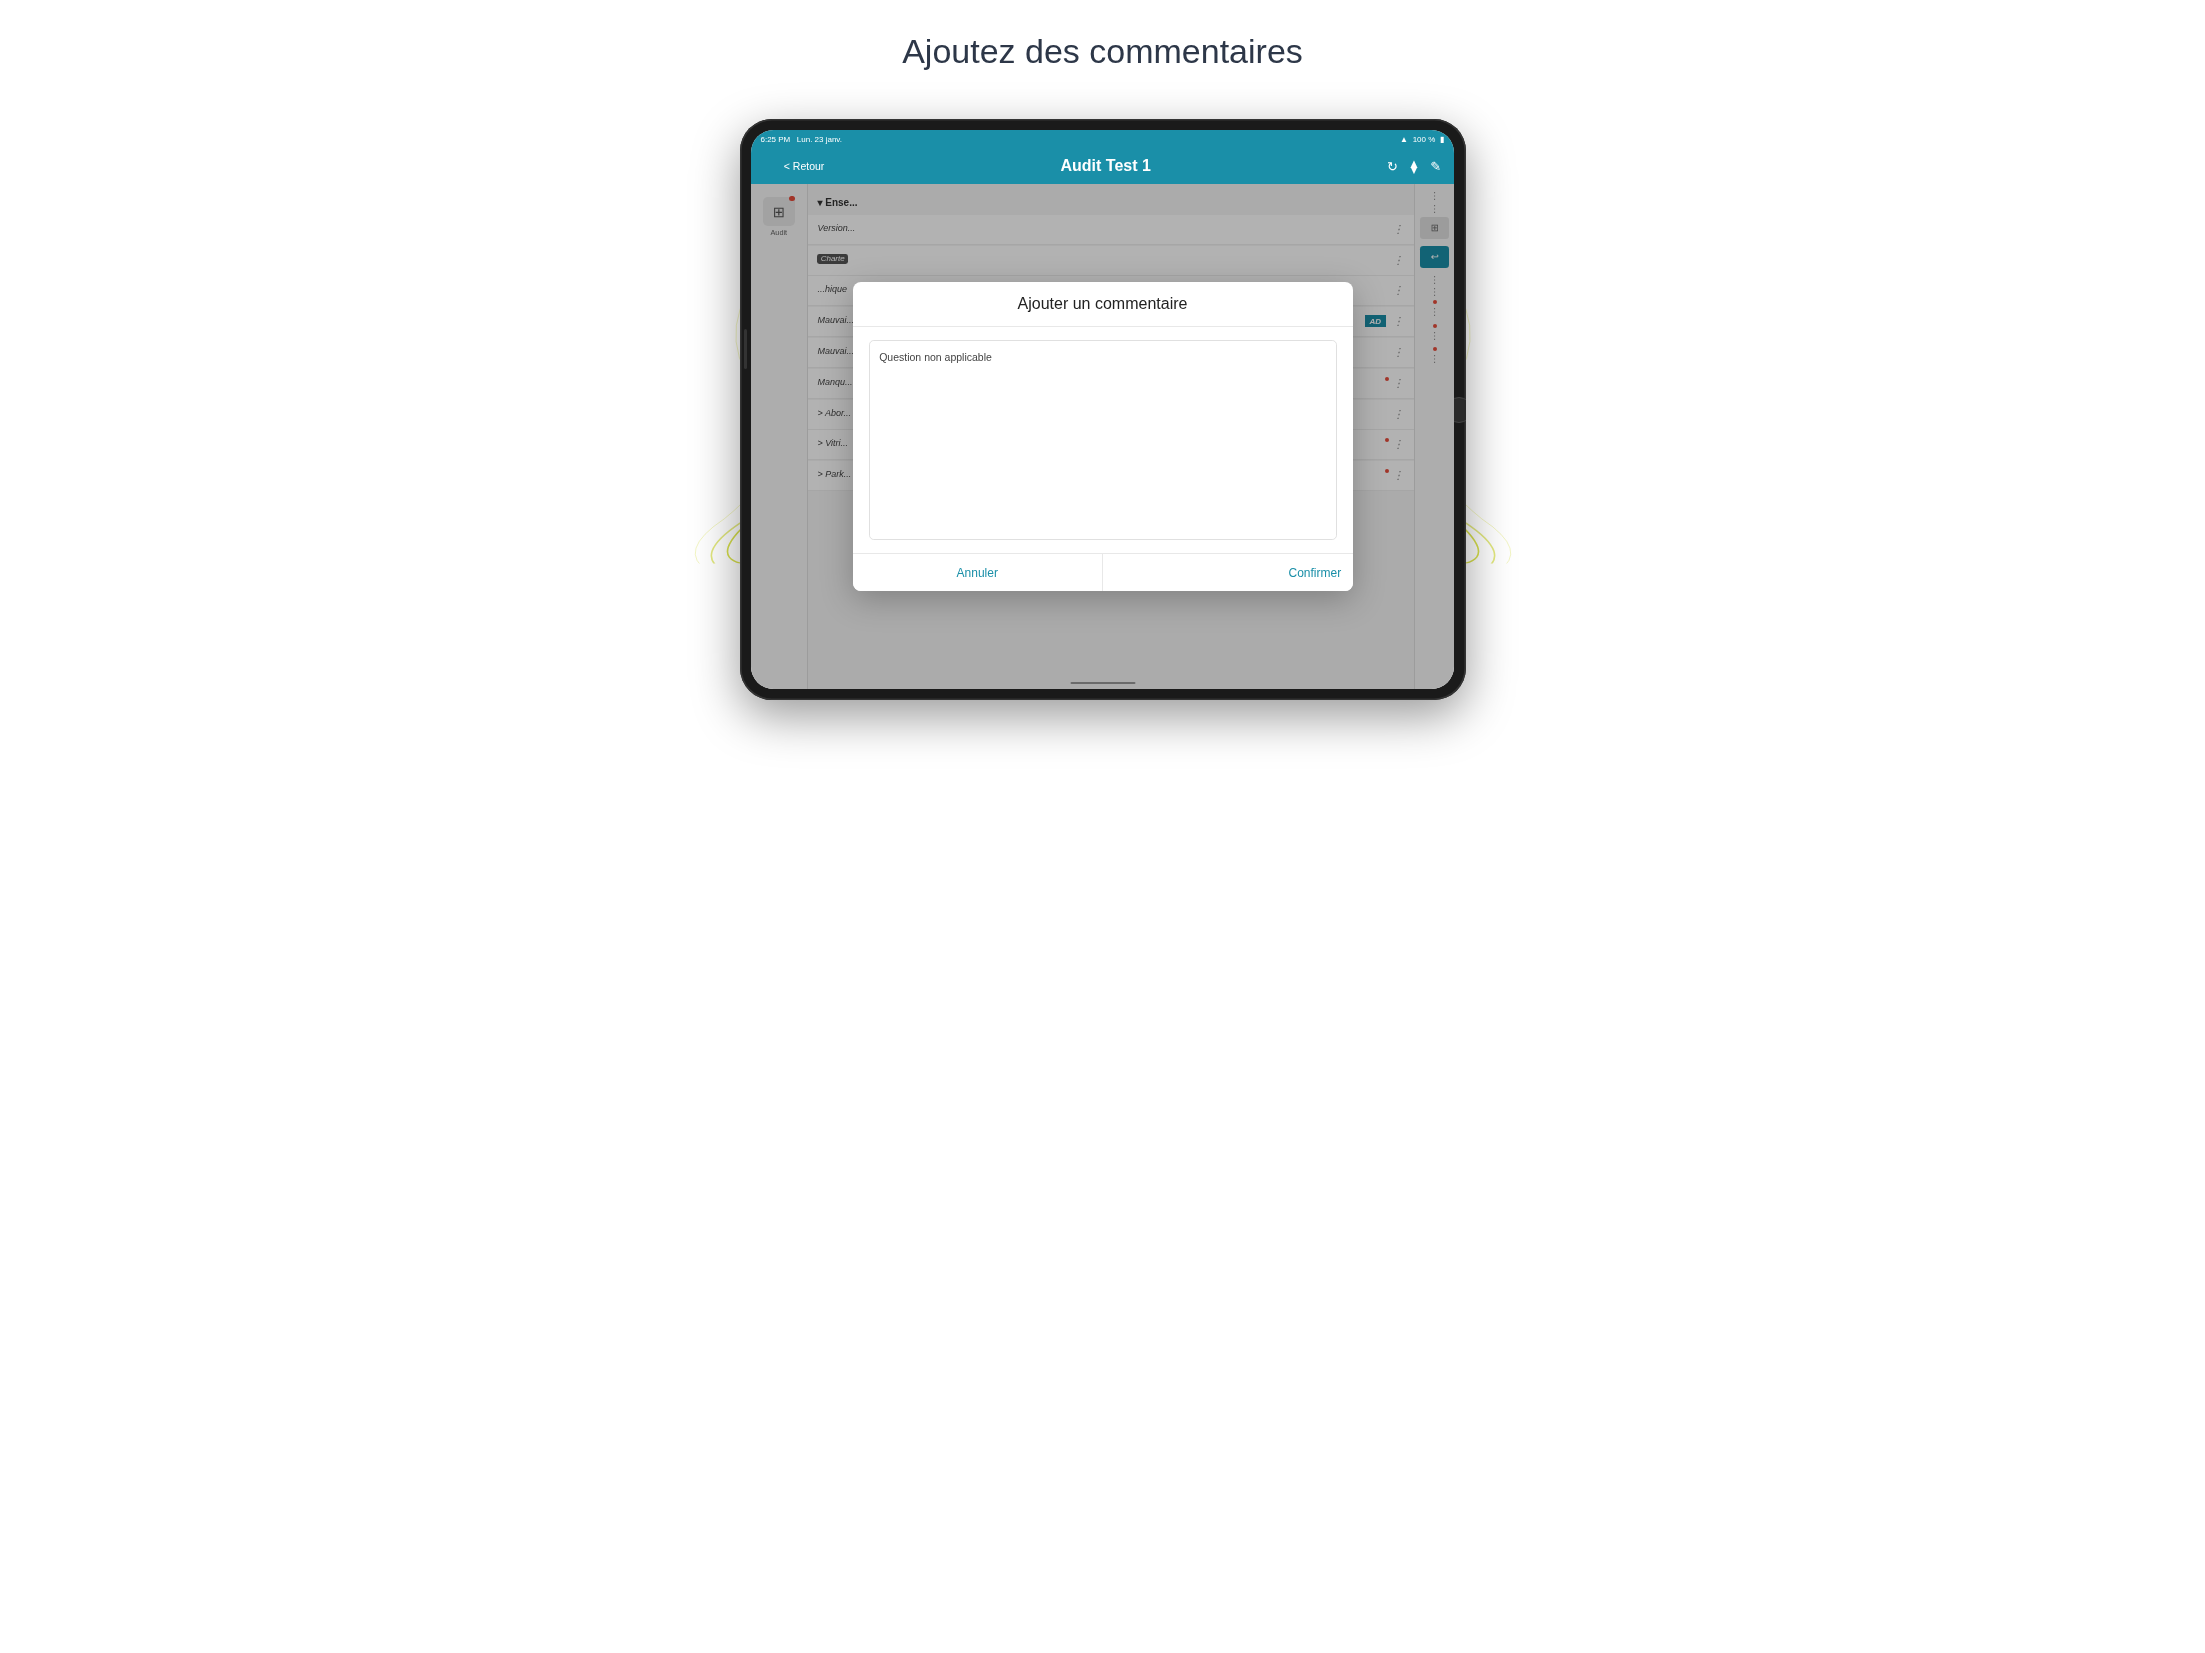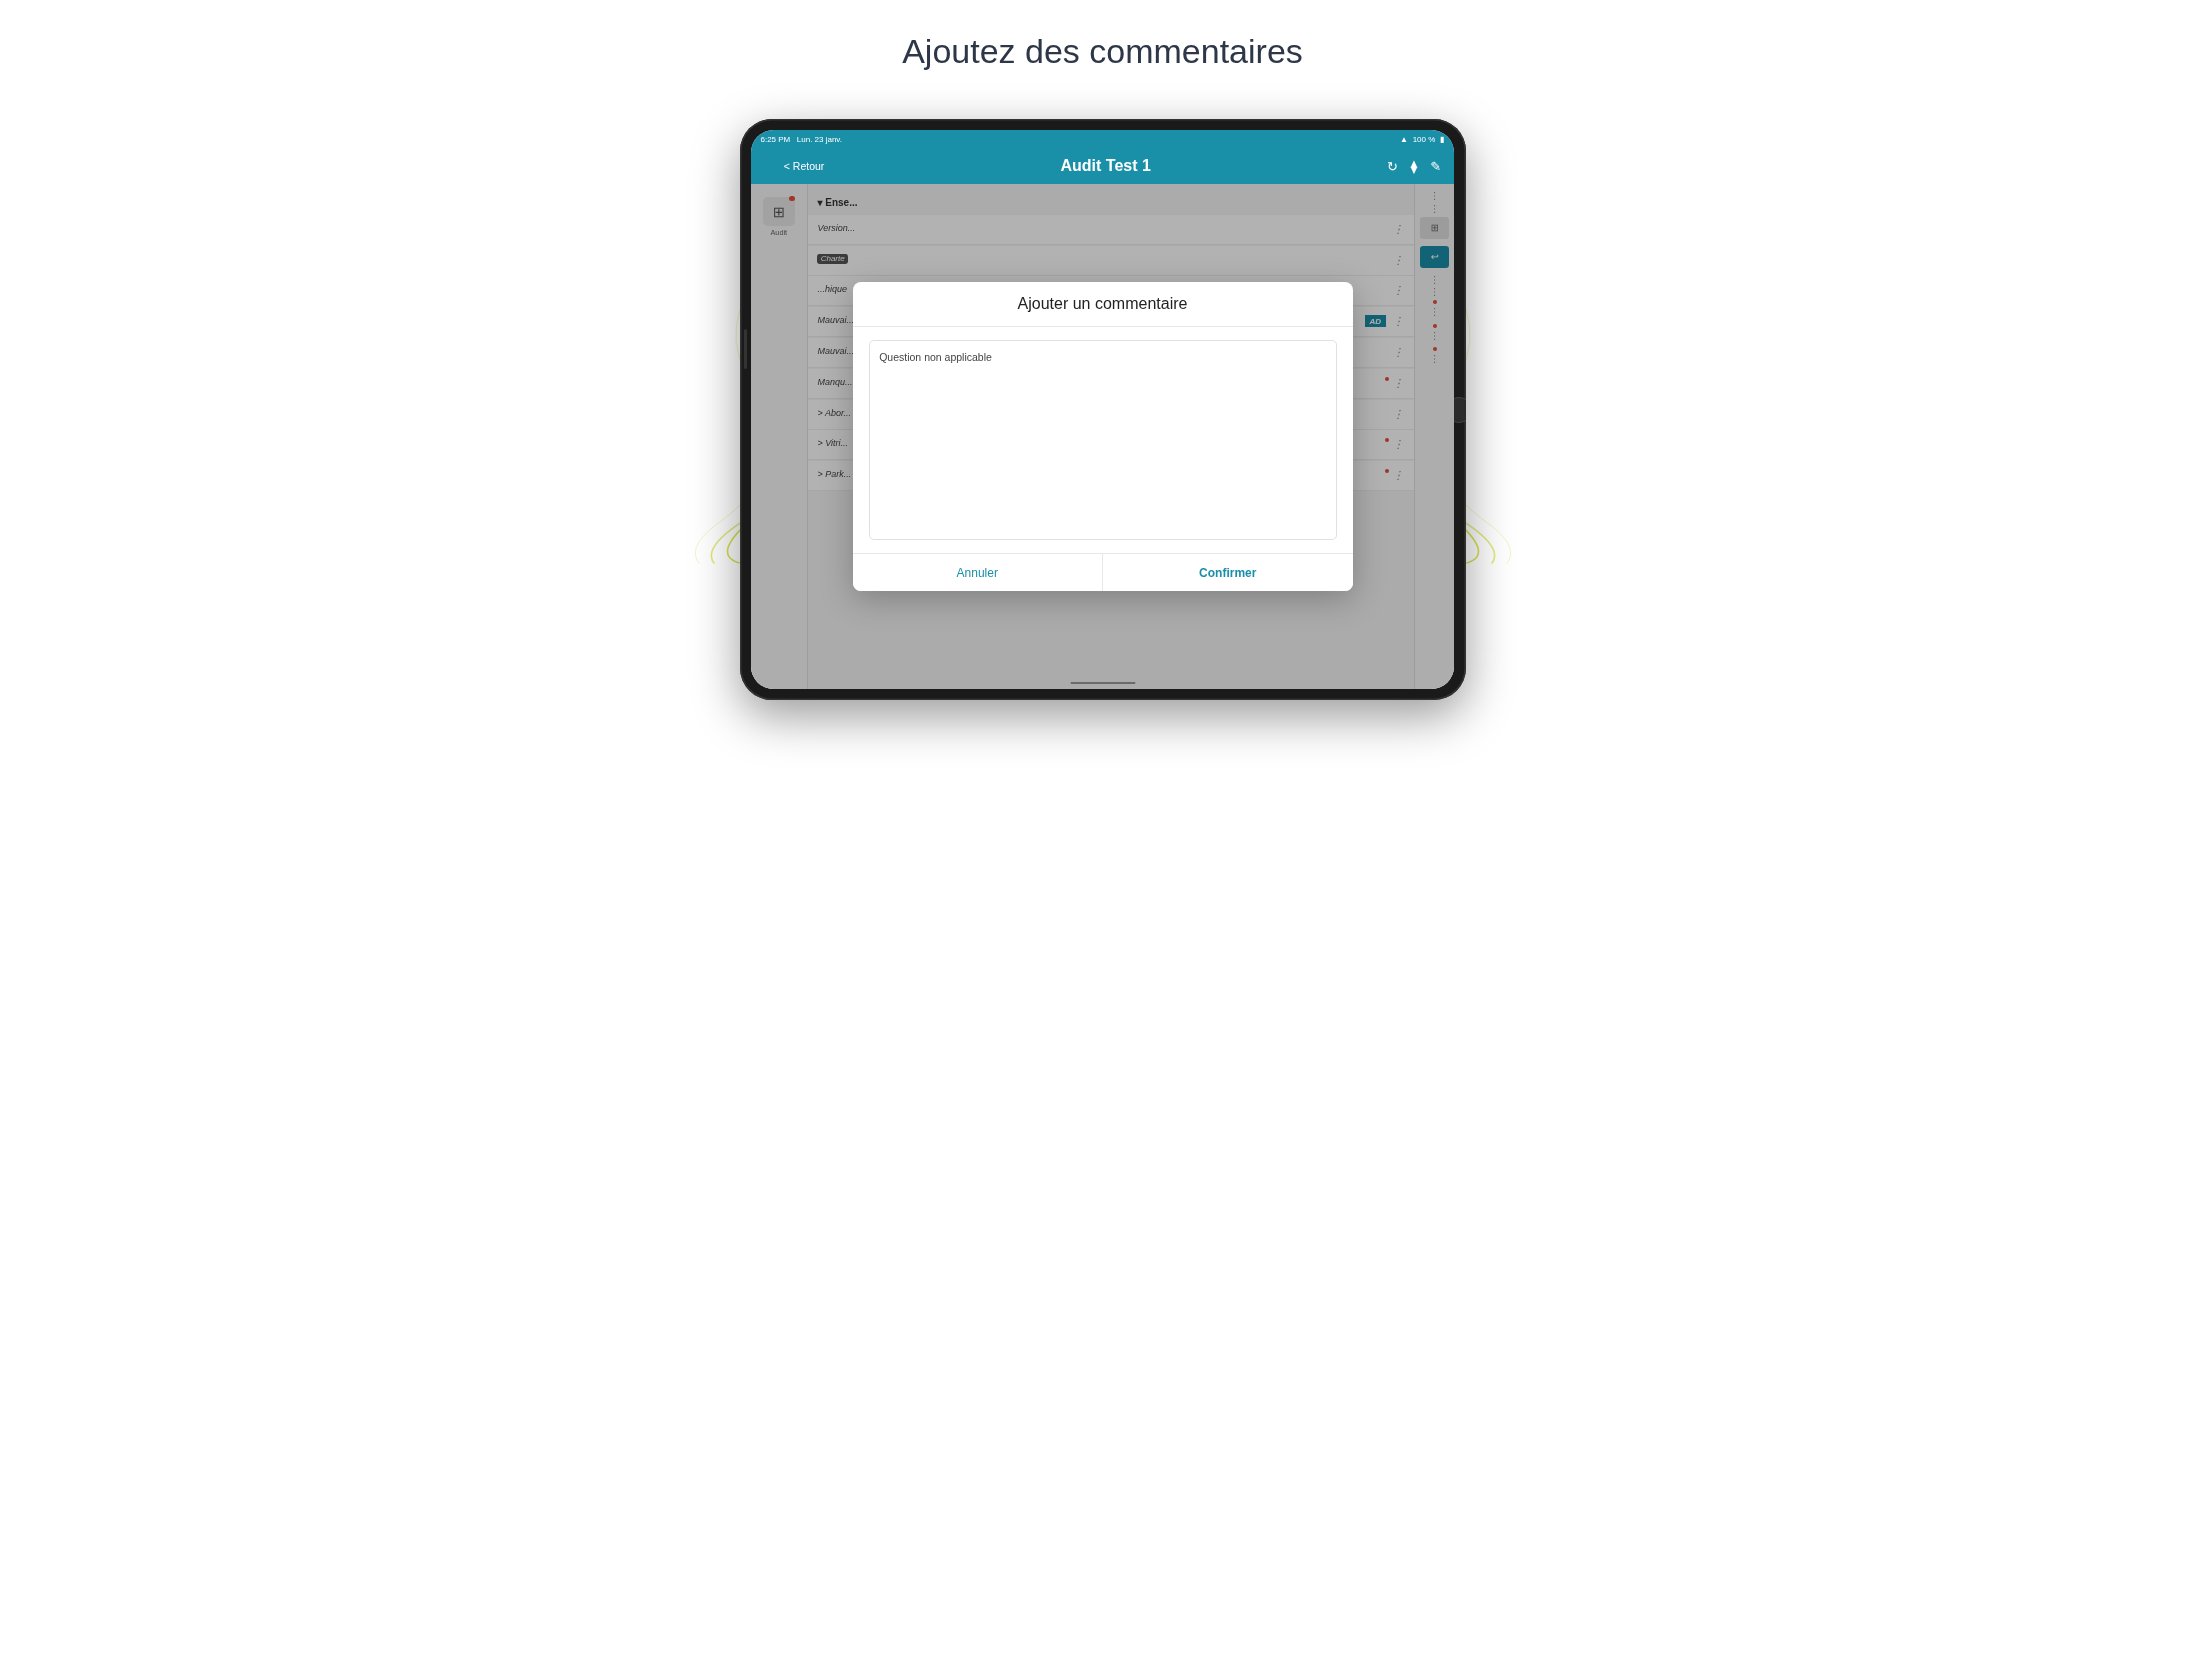--- a/index.html
+++ b/index.html
@@ -311,21 +311,22 @@
       border: none;
     }
 
     .modal-btn.cancel {
       color: #1a8fa8;
       border-right: 0.8px solid #e8e8e8;
     }
 
     .modal-btn.confirm {
       color: #1a8fa8;
-      font-weight: 700;
+      font-weight: 400;
+      text-align: right;
     }
 
     
     .home-indicator {
       position: absolute;
       bottom: 4.8px;
       left: 50%;
       transform: translateX(-50%);
       width: 65px;
       height: 2.4px;

